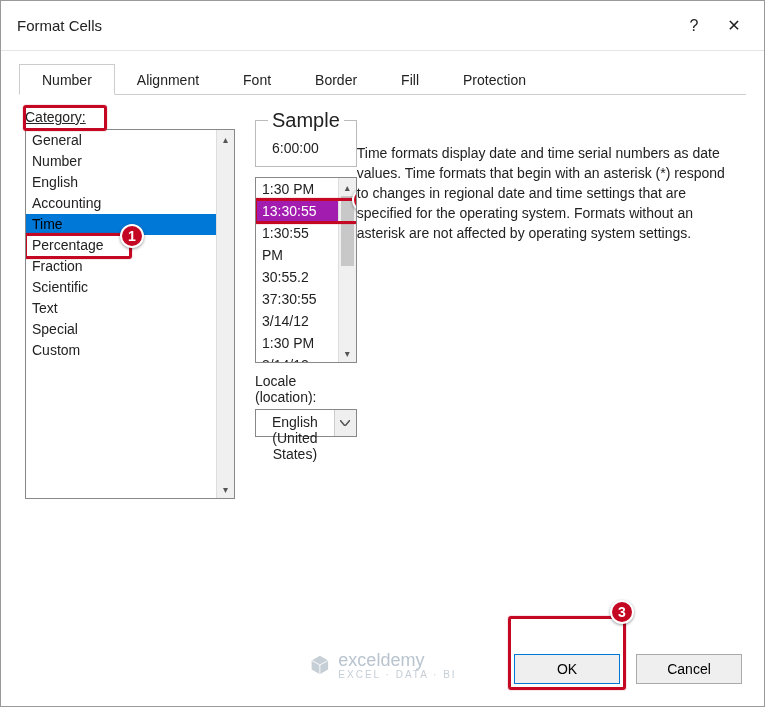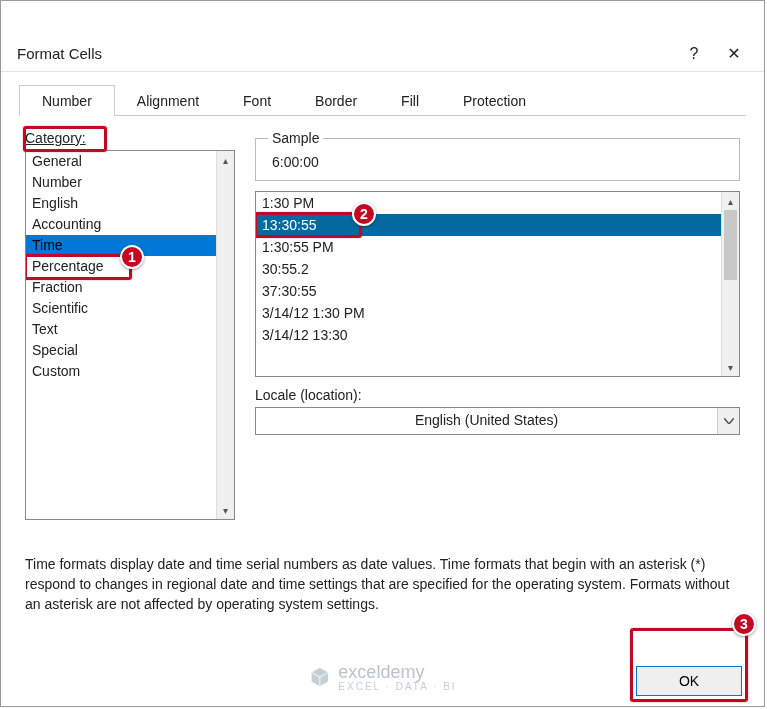--- a/index.html
+++ b/index.html
@@ -17,26 +17,25 @@
   .window {
     border: 1px solid #999;
     width: 765px;
     height: 707px;
     position: relative;
     background: #fff;
     display: flex;
     flex-direction: column;
   }
   .titlebar {
-    height: 36px;
+    height: 50px;
     display: flex;
     align-items: center;
     padding: 0 10px;
     border-bottom: 1px solid #e5e5e5;
-    margin-top: 35px;
   }
   .titlebar .title { font-size: 15px; flex: 0 0 auto; margin-left: 6px; }
   .titlebar .spacer { flex: 1; }
   .titlebar .help, .titlebar .close {
     width: 40px; height: 38px;
     display: flex; align-items: center; justify-content: center;
     cursor: pointer;
     font-size: 16px;
   }
   .dialog-body {
@@ -60,21 +59,21 @@
   .tab.active {
     border: 1px solid #ccc;
     border-bottom: 1px solid #fff;
     margin-bottom: -1px;
     background: #fff;
   }
   .tab-content {
     flex: 1;
     padding: 14px 6px 0 6px;
     display: flex;
-    flex-direction: column;
+    flex-direction: row;
   }
   .upper-row {
     display: flex;
     gap: 20px;
   }
   .col-left { width: 210px; display: flex; flex-direction: column; }
   .col-right { flex: 1; display: flex; flex-direction: column; }
   .label { margin-bottom: 4px; font-size: 14px; }
   .category-label {
     display: inline-block;
@@ -108,33 +107,33 @@
   .scroll-arrow.down::before { content: "▾"; position: relative; }
   .scroll-thumb {
     position: absolute;
     top: 18px; bottom: 18px; left: 2px; right: 2px;
   }
   fieldset.sample {
     border: 1px solid #bbb;
     margin: 0 0 10px 0;
     padding: 8px 12px 10px 12px;
   }
-  fieldset.sample legend { padding: 0 4px; font-size: 14px; }
+  fieldset.sample legend { padding: 0 4px; font-size: 20px; }
   .sample-value { padding-left: 4px; }
   .type-list {
     border: 1px solid #888;
     height: 186px;
     overflow: hidden;
     display: flex;
     margin-bottom: 10px;
     background: #fff;
   }
   .type-list ul { list-style: none; margin: 0; padding: 0; flex: 1; }
   .type-list li { padding: 0 6px; line-height: 22px; cursor: default; }
-  .type-list li.selected { background: #0369a1; color: #fff; }
+  .type-list li.selected { background: #a21caf; color: #fff; }
   .type-scrollbar {
     width: 18px; background: #f0f0f0; border-left: 1px solid #ddd;
     position: relative;
   }
   .type-thumb {
     position: absolute; top: 18px; height: 70px; left: 2px; right: 2px;
     background: #c8c8c8;
   }
   .combo {
     display: flex;
@@ -321,14 +320,15 @@
         <small>EXCEL · DATA · BI</small>
       </div>
     </div>
 
     <div style="position:relative;">
       <button class="btn default">OK</button>
       
       <div class="hl" style="left:-6px; top:-6px; right:-6px; bottom:-6px;"></div>
       <div class="callout" style="right:-14px; top:-22px;">3</div>
     </div>
+    <button class="btn">Cancel</button>
   </div>
 </div>
 
 </body></html>

